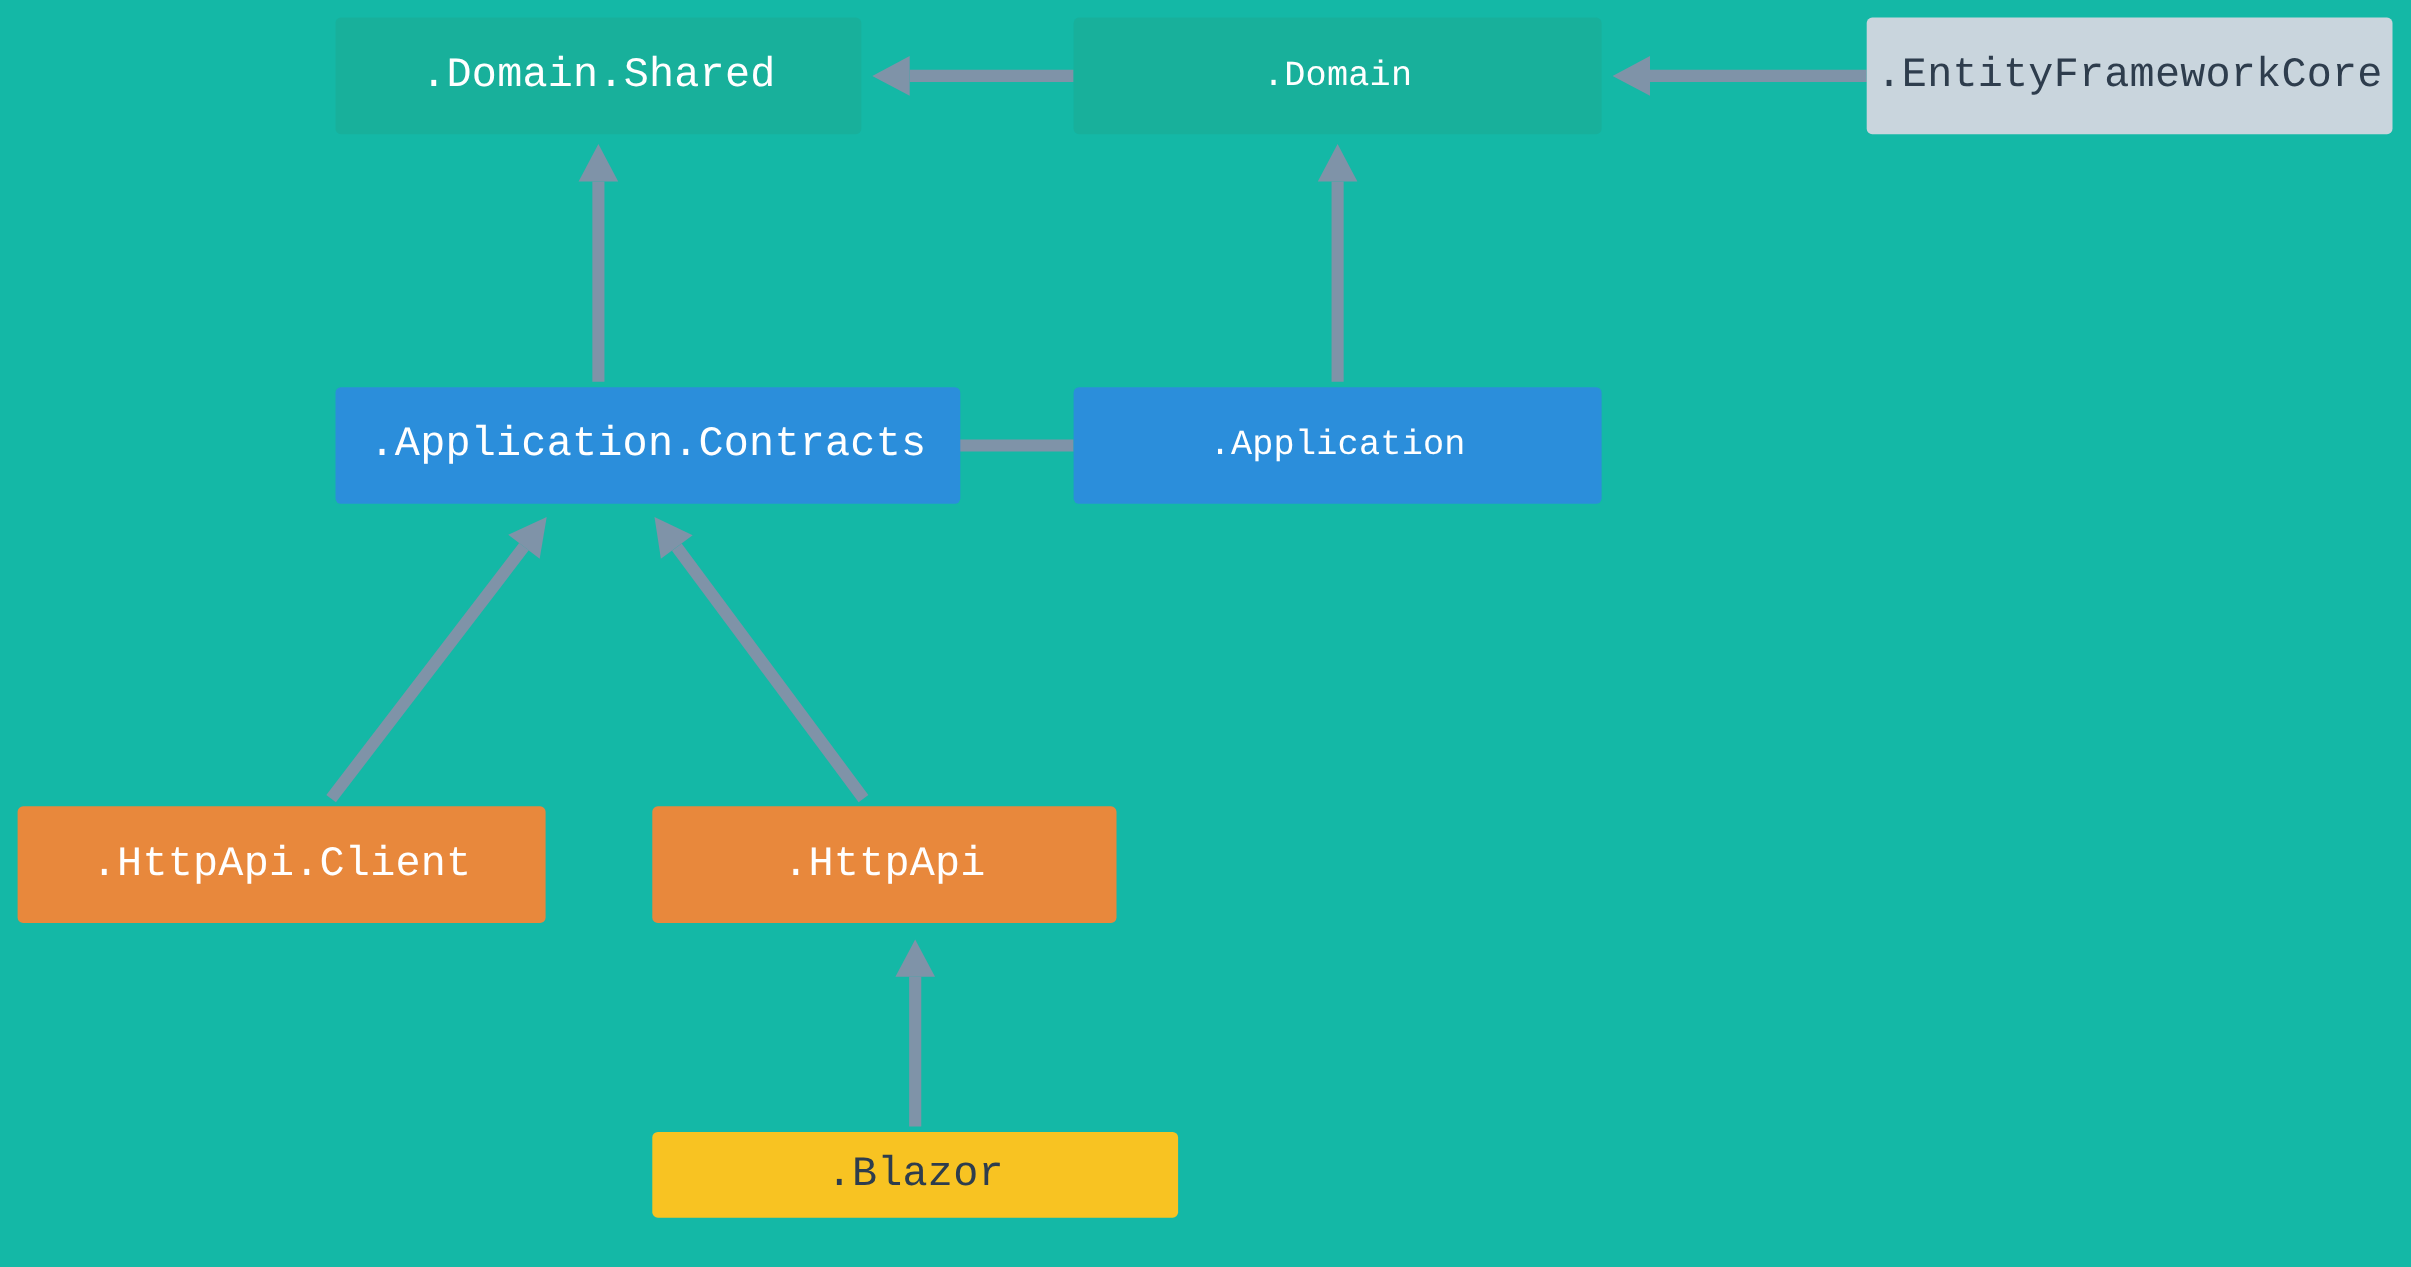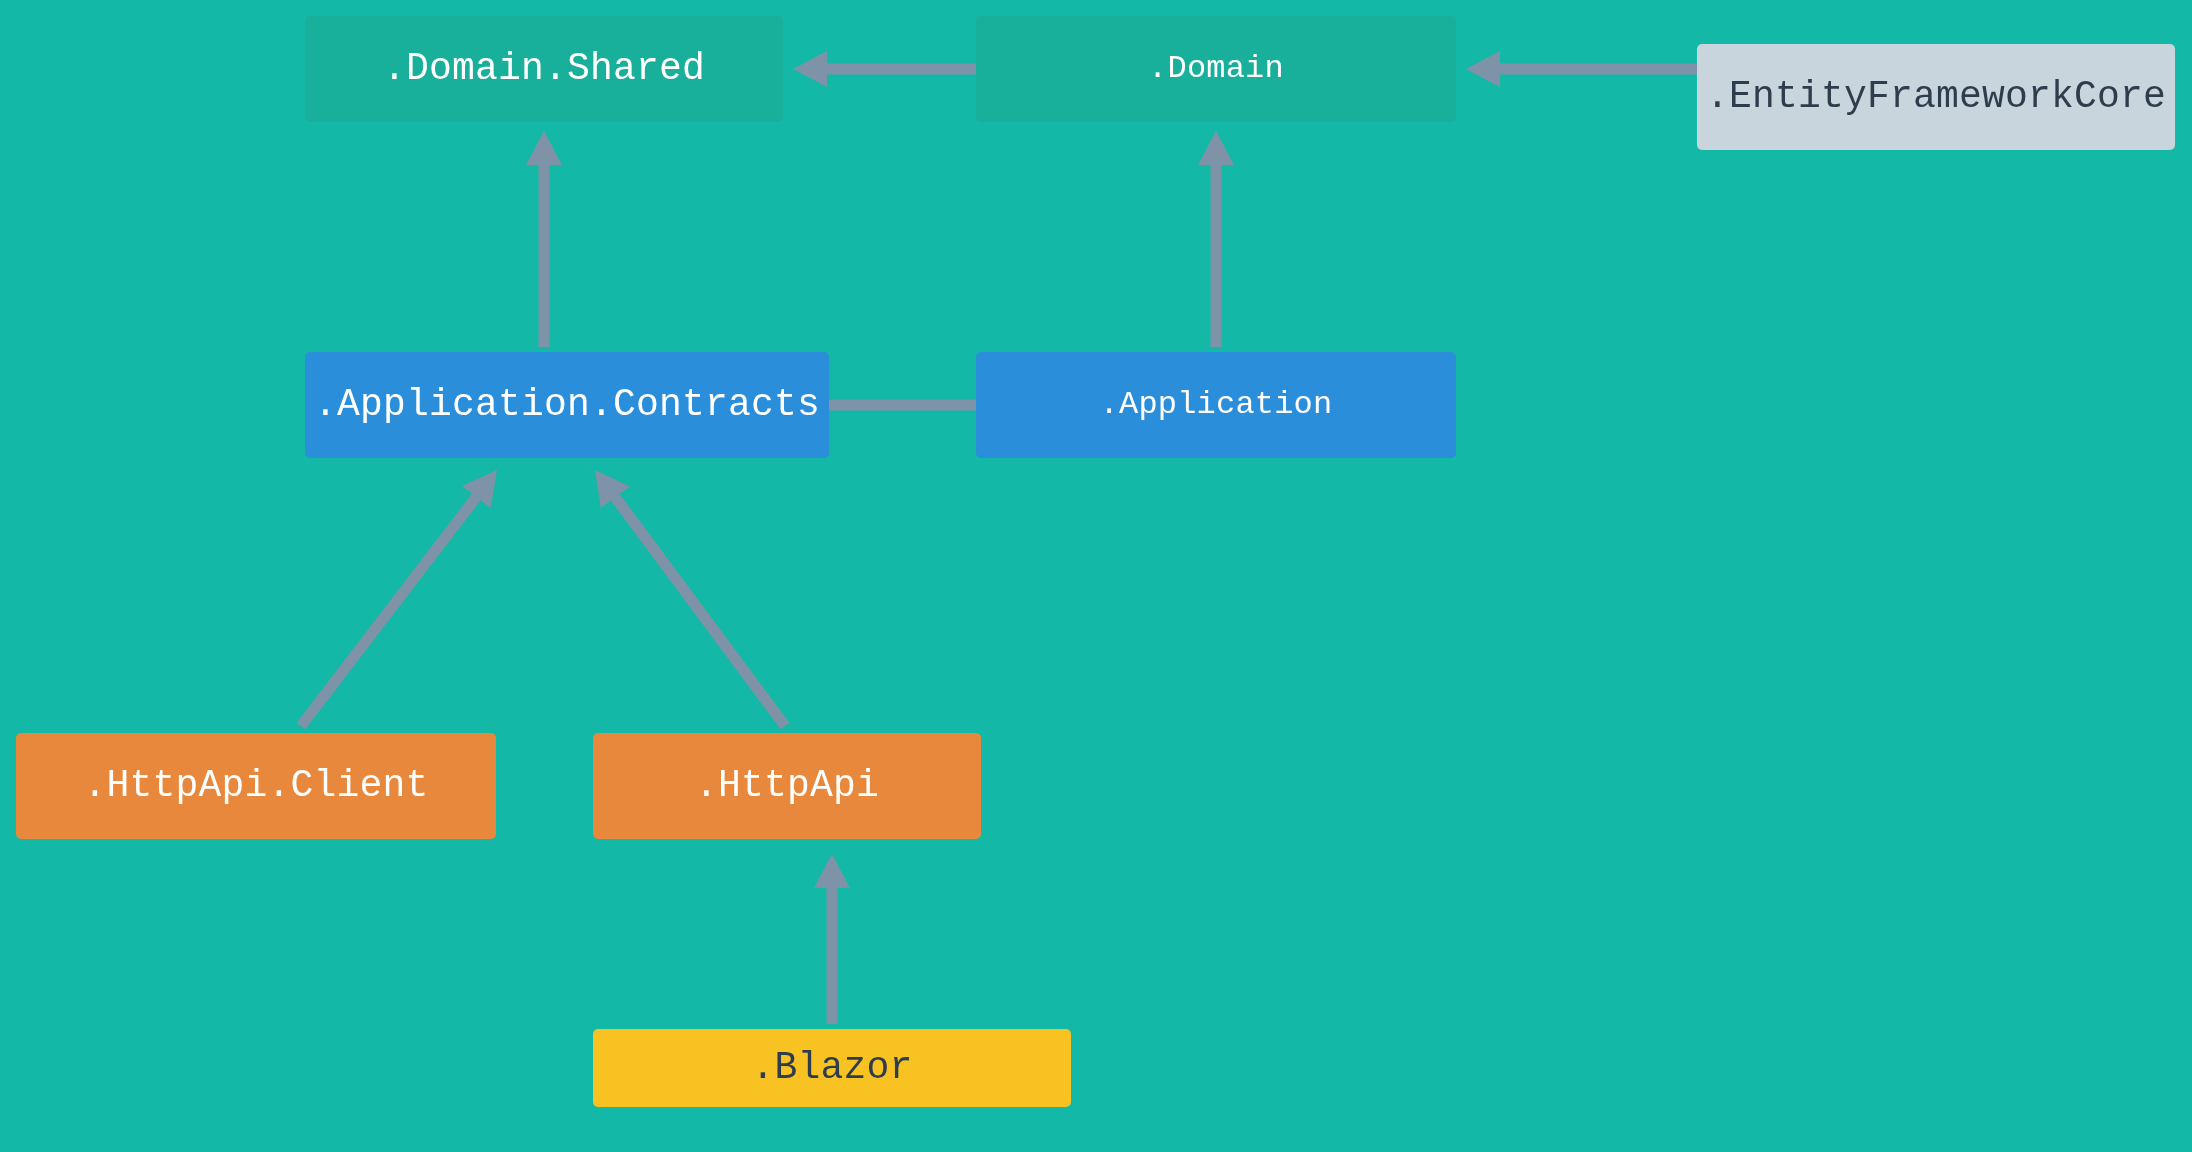--- a/index.html
+++ b/index.html
@@ -82,33 +82,33 @@
       </g>
     </svg>
 
   <div id="node-layer">
       <div class="node" style="left: 305px; top: 16px; width: 478px; height: 106px; background: rgb(24, 176, 155); color: rgb(255, 255, 255); font-size: 38px;">
         <span class="node-label">.Domain.Shared</span>
       </div>
       <div class="node" style="left: 976px; top: 16px; width: 480px; height: 106px; background: rgb(24, 176, 155); color: rgb(255, 255, 255); font-size: 32px;">
         <span class="node-label">.Domain</span>
       </div>
-      <div class="node" style="left: 1697px; top: 16px; width: 478px; height: 106px; background: rgb(201, 213, 221); color: rgb(46, 61, 77); font-size: 38px; margin-top: 28px;">
+      <div class="node" style="left: 1697px; top: 16px; width: 478px; height: 106px; background: rgb(201, 213, 221); color: rgb(46, 61, 77); font-size: 38px;">
         <span class="node-label">.EntityFrameworkCore</span>
       </div>
-      <div class="node" style="left: 305px; top: 352px; width: 524px; height: 106px; background: rgb(43, 142, 219); color: rgb(255, 255, 255); font-size: 38px;">
+      <div class="node" style="left: 305px; top: 352px; width: 568px; height: 106px; background: rgb(43, 142, 219); color: rgb(255, 255, 255); font-size: 38px;">
         <span class="node-label">.Application.Contracts</span>
       </div>
       <div class="node" style="left: 976px; top: 352px; width: 480px; height: 106px; background: rgb(43, 142, 219); color: rgb(255, 255, 255); font-size: 32px;">
         <span class="node-label">.Application</span>
       </div>
       <div class="node" style="left: 16px; top: 733px; width: 480px; height: 106px; background: rgb(232, 136, 60); color: rgb(255, 255, 255); font-size: 38px; text-align: center;">
         <span class="node-label">.HttpApi.Client</span>
       </div>
-      <div class="node" style="left: 593px; top: 733px; width: 388px; height: 106px; background: rgb(232, 136, 60); color: rgb(255, 255, 255); font-size: 38px;">
+      <div class="node" style="left: 593px; top: 733px; width: 422px; height: 106px; background: rgb(232, 136, 60); color: rgb(255, 255, 255); font-size: 38px;">
         <span class="node-label">.HttpApi</span>
       </div>
       <div class="node" style="left: 593px; top: 1029px; width: 478px; height: 78px; background: rgb(248, 195, 34); color: rgb(46, 61, 77); font-size: 38px;">
         <span class="node-label">.Blazor</span>
       </div>
     </div>
 
 </div>
 
 </body></html>

